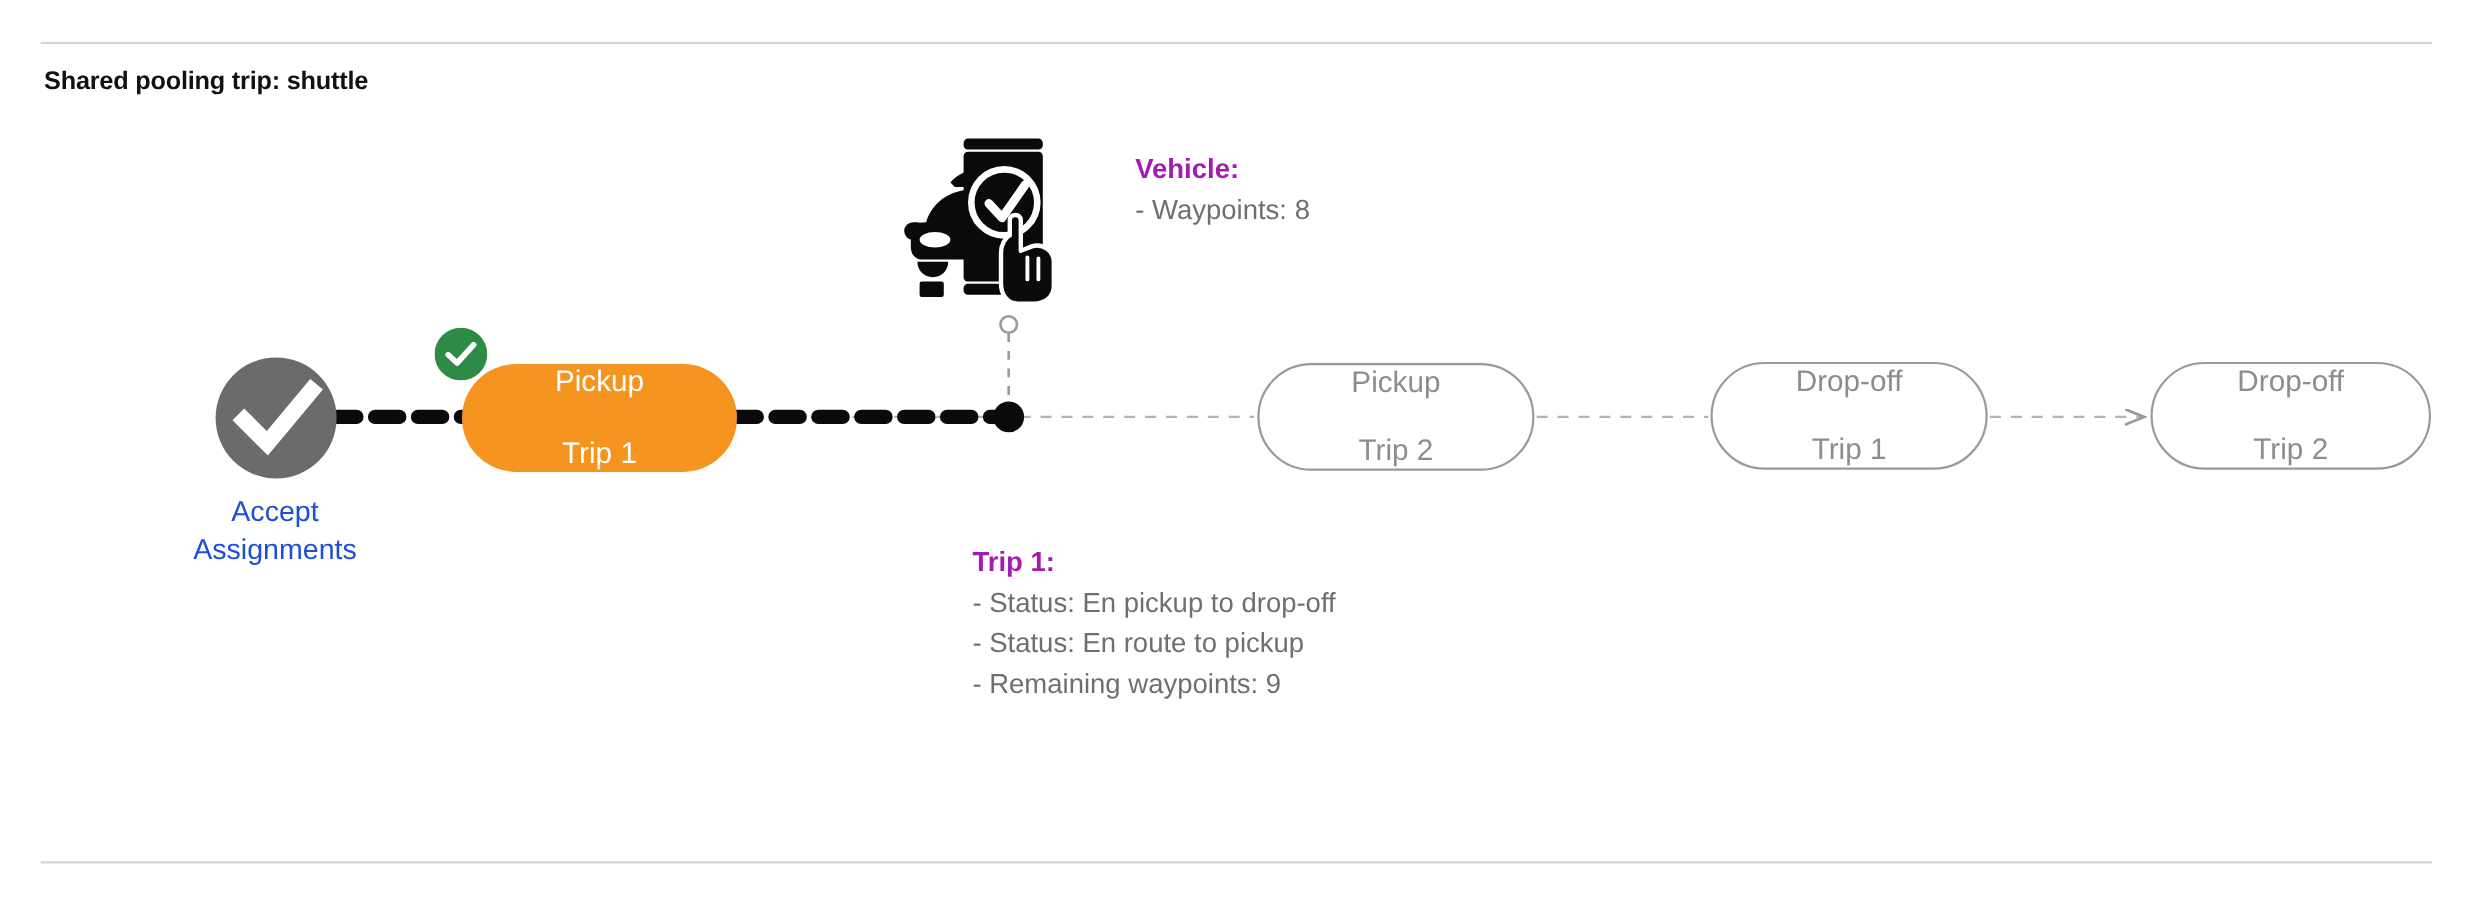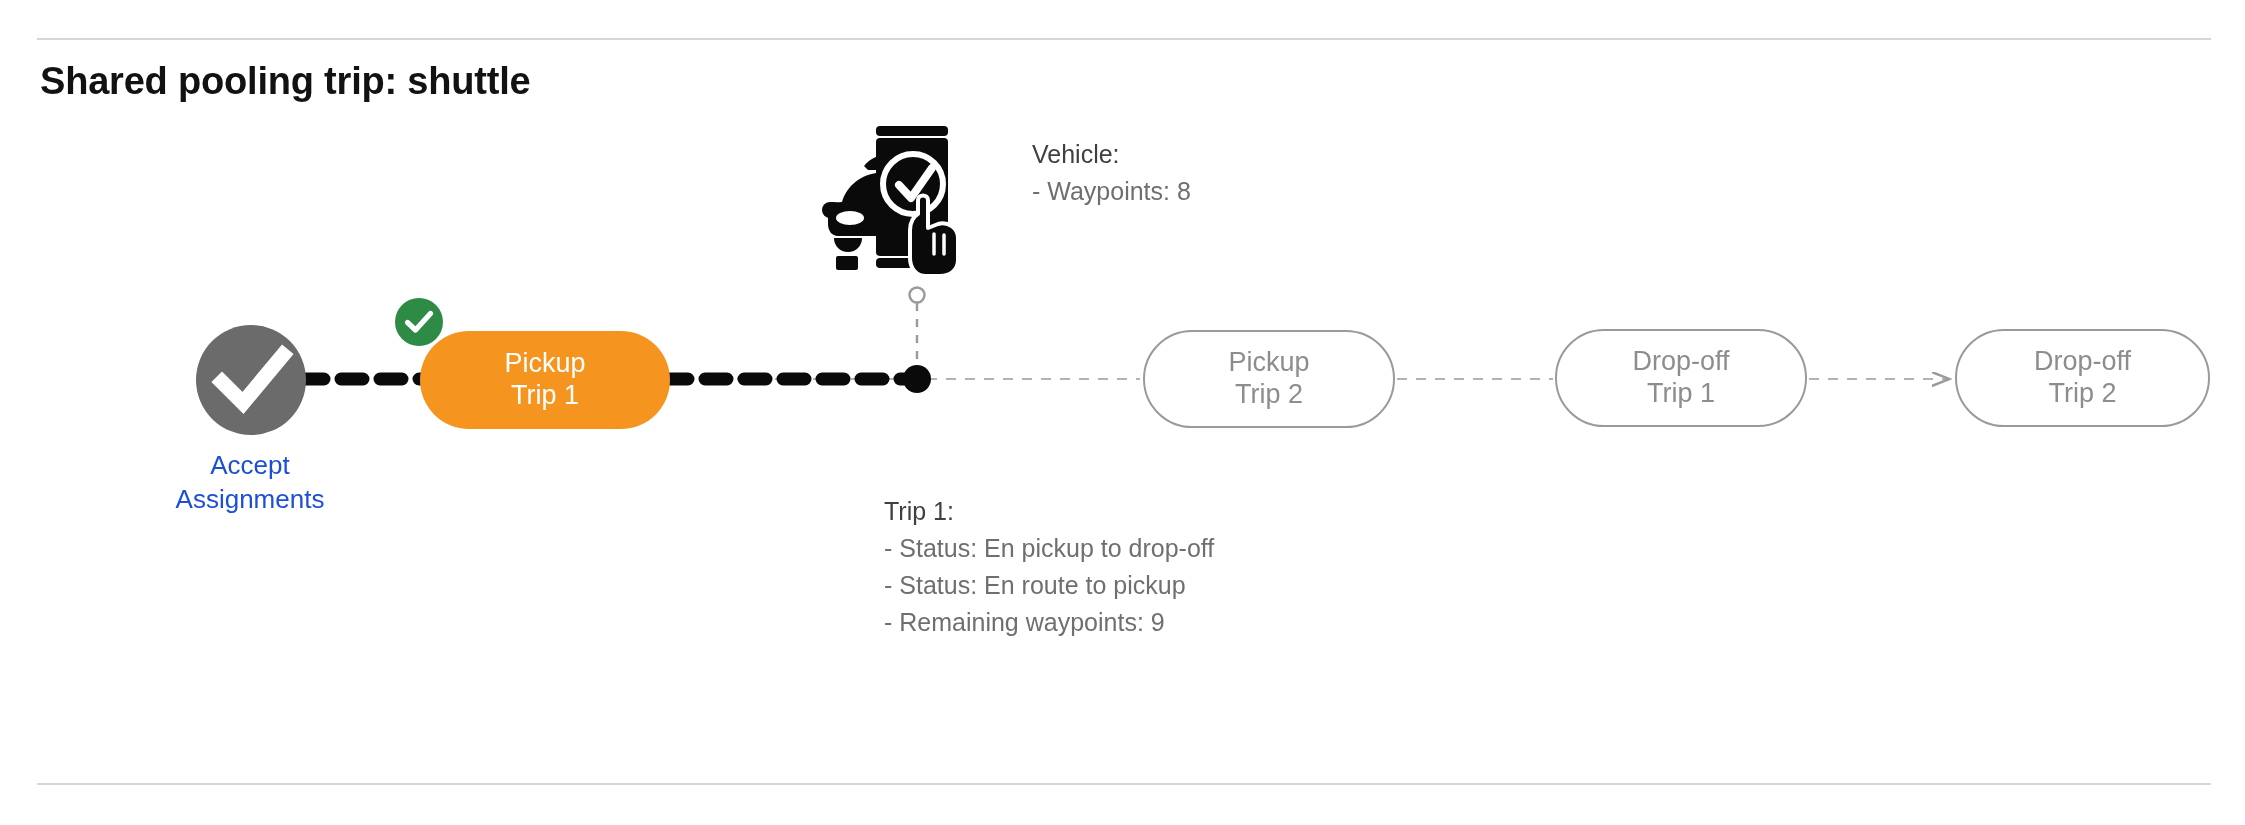--- a/index.html
+++ b/index.html
@@ -21,21 +21,21 @@
     height: 2px;
     background: #d6d6d6;
   }
   #rule-top  { top: 38px; }
   #rule-bottom { top: 783px; }
 
   #page-title {
     position: absolute;
     left: 40px;
     top: 60px;
-    font-size: 38px;
+    font-size: 23px;
     font-weight: bold;
     color: #121212;
     letter-spacing: -0.2px;
     white-space: nowrap;
   }
 
   
   #flow-svg {
     position: absolute;
     left: 0;
@@ -44,21 +44,21 @@
     height: 825px;
   }
 
   
   .pill {
     position: absolute;
     box-sizing: border-box;
     display: flex;
     flex-direction: column;
     align-items: center;
-    justify-content: center;
+    justify-content: space-between;
     border-radius: 999px;
     font-size: 27px;
     line-height: 1.18;
     text-align: center;
     white-space: nowrap;
   }
   .pill.active {
     background: #F5941E;
     color: #ffffff;
   }
@@ -104,21 +104,21 @@
   }
 
   
   .annot {
     position: absolute;
     font-size: 25px;
     line-height: 1.48;
     color: #6f6f6f;
     white-space: nowrap;
   }
-  .annot .hd { font-weight: normal; color: #404040; }
+  .annot .hd { font-weight: bold; color: #a21caf; }
   #annot-vehicle { left: 1032px; top: 136px; }
   #annot-trips   { left: 884px;  top: 493px; }
   .annot-row { display: block; }
 </style>
 </head>
 <body>
 
 <div class="rule" id="rule-top"></div>
 <div class="rule" id="rule-bottom"></div>
 

